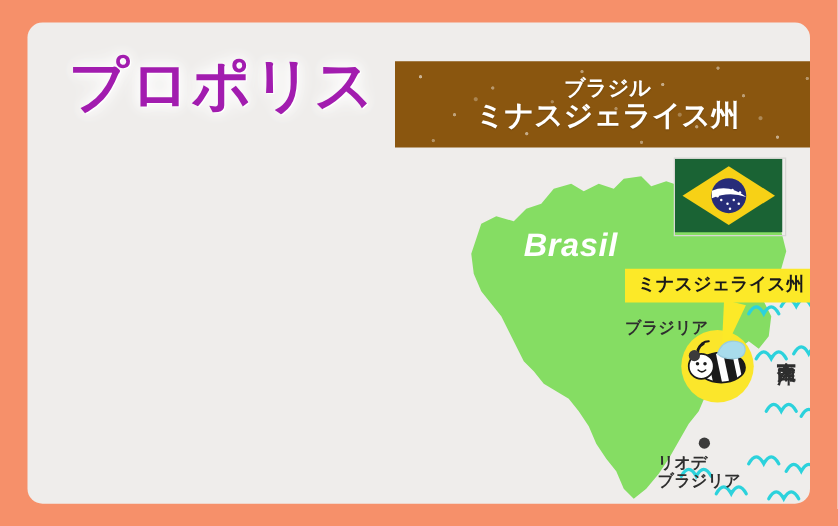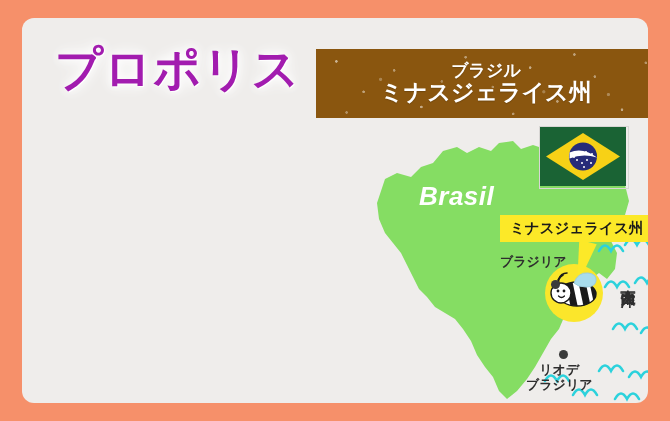--- a/index.html
+++ b/index.html
@@ -150,21 +150,21 @@
   }
   .city-label{
     position:absolute;
     font-family:"Liberation Sans","DejaVu Sans",sans-serif;
     font-weight:700;font-size:13px;color:#2E2E2E;
     white-space:nowrap;line-height:1.12;z-index:6;
   }
   .c-brasilia-dot{left:184px;top:157px;}
   .c-brasilia-lab{left:133px;top:132px;}
   .c-rio-dot{left:192px;top:227px;}
-  .c-rio-lab{left:159px;top:240px;text-align:center;}
+  .c-rio-lab{left:159px;top:240px;text-align:left;}
 
   
   .ocean{
     position:absolute;left:251px;top:155px;
     font-family:"Liberation Sans","DejaVu Sans",sans-serif;
     font-weight:700;font-size:15px;color:#2E2E2E;
     writing-mode:vertical-rl;
     letter-spacing:1px;
     z-index:6;
   }

